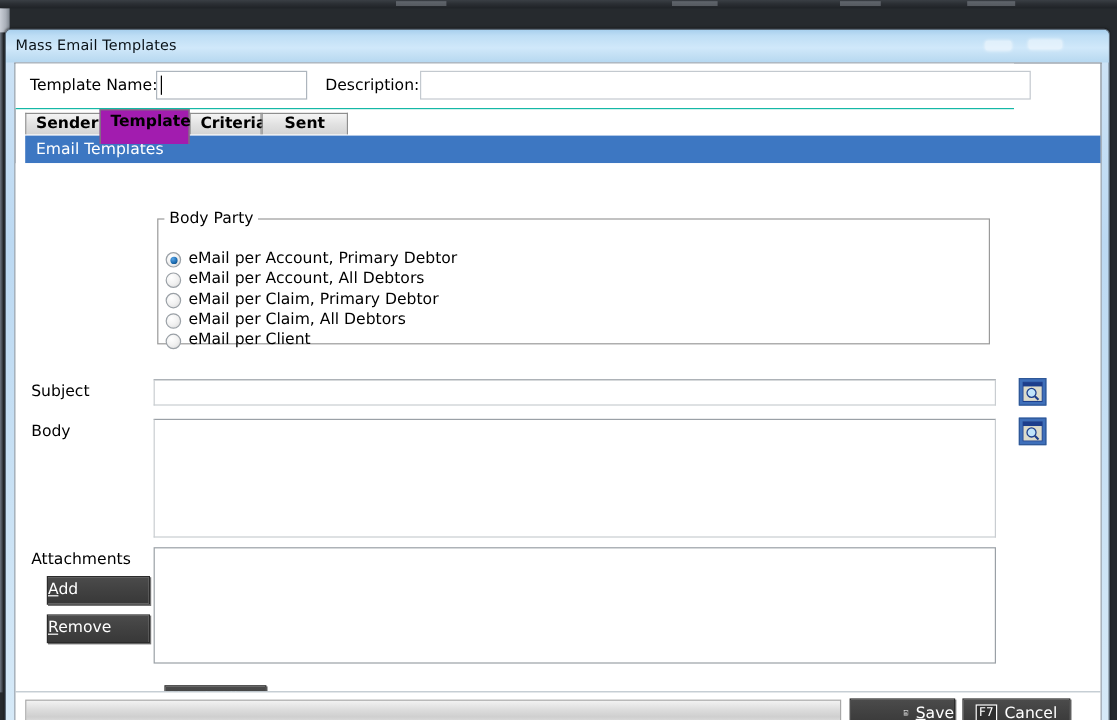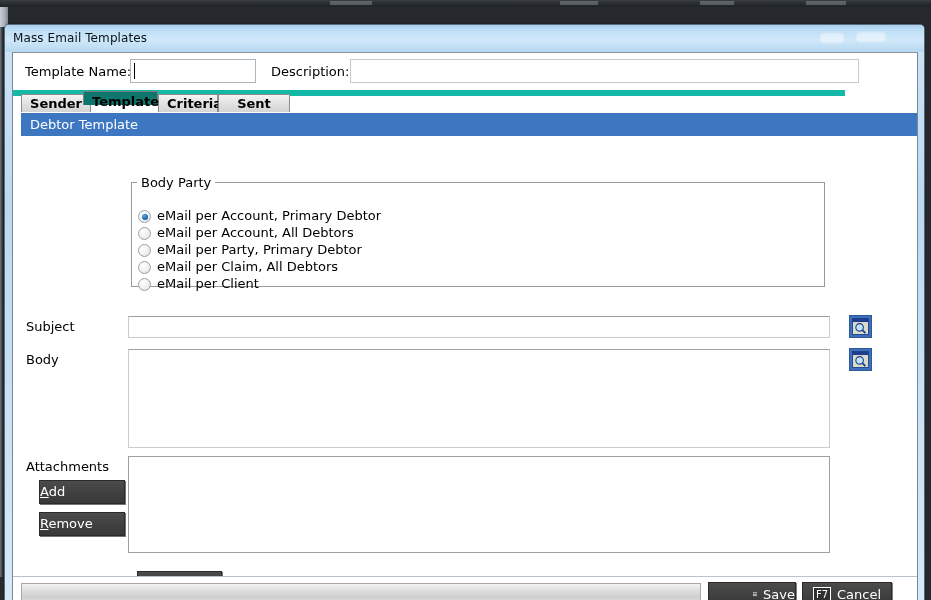--- a/index.html
+++ b/index.html
@@ -93,21 +93,21 @@
     border-top: 1px solid #8a949f;
     box-sizing: border-box;
   }
 
   
   .header-row {
     position: absolute;
     left: 0; top: 0;
     width: 832px; height: 37px;
     background: #fff;
-    border-bottom: 6px solid #14b8a6;
+    border-bottom: 1px solid #14b8a6;
   }
   .lbl-template-name {
     position: absolute;
     left: 12px; top: 11px;
     font-size: 13px;
     color: #000;
   }
   .inp-template-name {
     position: absolute;
     left: 117px; top: 6px;
@@ -159,22 +159,22 @@
     border: 1px solid #8e8e8e;
     border-bottom: none;
     font: bold 13px "DejaVu Sans", "Liberation Sans", sans-serif;
     color: #000;
     line-height: 17px;
     text-align: center;
     cursor: default;
   }
   .tab.active {
     top: 0;
-    height: 14px;
-    background: #0f766e;
+    height: 29px;
+    background: #a21caf;
     border-color: #7d7d7d;
     line-height: 20px;
     z-index: 3;
   }
 
   
   .section-band {
     position: absolute;
     left: 8px; top: 60px;
     width: 896px; height: 23px;
@@ -391,38 +391,38 @@
       <input class="inp-description" type="text" value="" style="">
     </div>
 
     <div class="tabstrip">
       <div class="tab" style="left:8px; width:70px;">Sender</div>
       <div class="tab active" style="left:70px; width:75px;">Template</div>
       <div class="tab" style="left:145px; width:60px;">Criteria</div>
       <div class="tab" style="left:205px; width:72px;">Sent Log</div>
     </div>
 
-    <div class="section-band">Debtor Template</div>
+    <div class="section-band">Email Templates</div>
 
     <div class="panel">
 
       <div class="groupbox"></div>
       <div class="groupbox-title">Body Party</div>
 
       <div class="radio-row" style="top:72px;">
         <span class="radio-dot checked"></span>
         <span class="radio-label">eMail per Account, Primary Debtor</span>
       </div>
       <div class="radio-row" style="top:89px;">
         <span class="radio-dot"></span>
         <span class="radio-label">eMail per Account, All Debtors</span>
       </div>
       <div class="radio-row" style="top:106px;">
         <span class="radio-dot"></span>
-        <span class="radio-label">eMail per Party, Primary Debtor</span>
+        <span class="radio-label">eMail per Claim, Primary Debtor</span>
       </div>
       <div class="radio-row" style="top:123px;">
         <span class="radio-dot"></span>
         <span class="radio-label">eMail per Claim, All Debtors</span>
       </div>
       <div class="radio-row" style="top:140px;">
         <span class="radio-dot"></span>
         <span class="radio-label">eMail per Client</span>
       </div>
 

